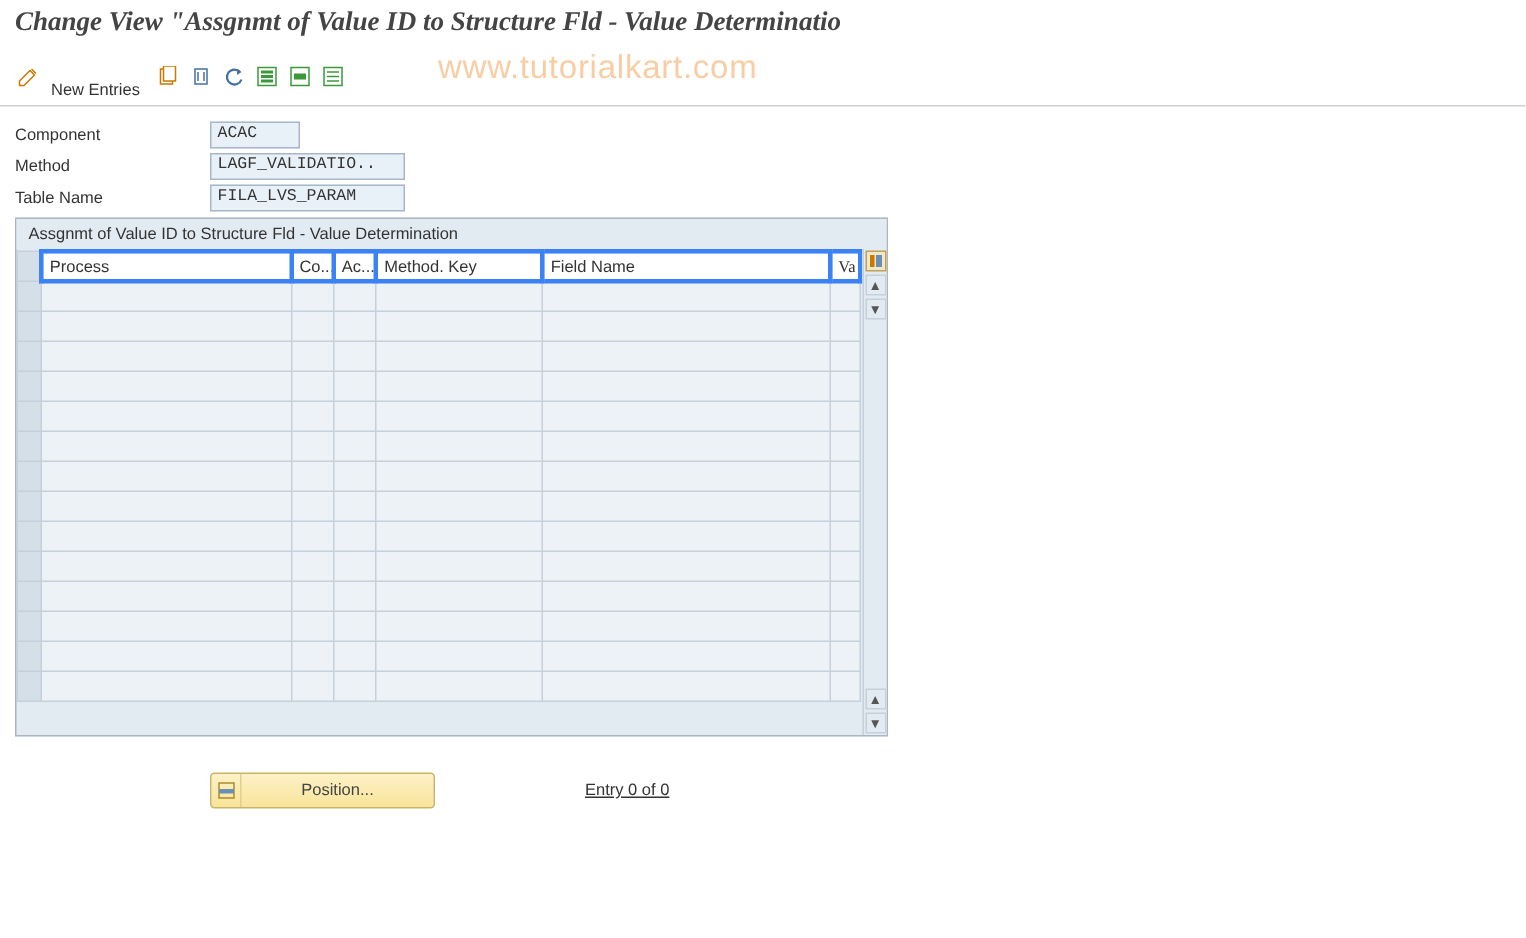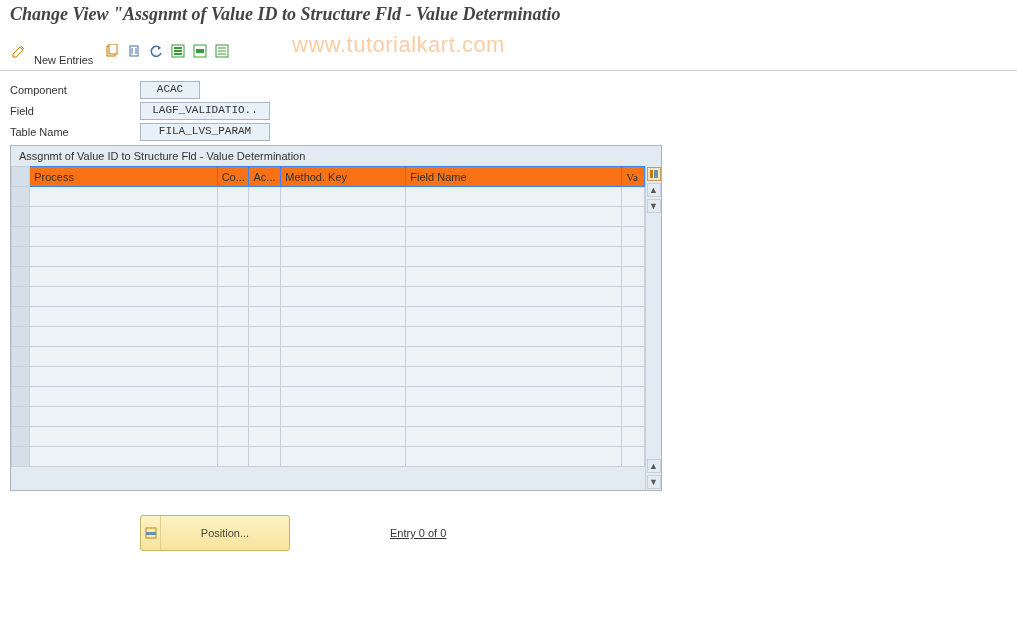--- a/index.html
+++ b/index.html
@@ -69,26 +69,25 @@
   .form-input {
     height: 18px;
     border: 1px solid #a7b7c7;
     background: #e9f1f8;
     padding: 1px 4px;
     font-family: Consolas, 'Courier New', monospace;
     font-size: 11px;
     color: #333;
     overflow: hidden;
     white-space: nowrap;
-    text-align: center;
   }
   .form-input.short { width: 60px; }
 
   .table-wrapper {
-    width: 652px;
+    width: 582px;
     background: #e3ebf2;
     border: 1px solid #aab6c2;
     position: relative;
   }
   .table-title {
     padding: 4px 8px;
     font-size: 11px;
     color: #333;
     background: #e3ebf2;
   }
@@ -128,22 +127,22 @@
     display: flex; align-items: center; justify-content: center;
     font-size: 9px;
   }
 
   table.data-grid {
     border-collapse: collapse;
     width: 100%;
     table-layout: fixed;
   }
   table.data-grid th {
-    background: #f97316;
-    border: 1px solid #3b82f6;
+    background: #ffffff;
+    border: 3px solid #3b82f6;
     font-weight: normal;
     text-align: left;
     padding: 2px 4px;
     height: 20px;
     font-size: 11px;
     color: #333;
     overflow: hidden;
     white-space: nowrap;
     cursor: pointer;
   }
@@ -168,21 +167,21 @@
   .col-va      { width: 20px; font-family: Liberation Serif, serif; }
 
   .footer {
     margin-top: 24px;
     display: flex;
     align-items: center;
     gap: 100px;
     padding-left: 130px;
   }
   .position-btn {
-    height: 36px;
+    height: 24px;
     width: 150px;
     background: linear-gradient(#fdf2c7, #f8e49a);
     border: 1px solid #c9b366;
     border-radius: 3px;
     text-align: center;
     font-size: 11px;
     color: #444;
     cursor: pointer;
     display: flex;
     align-items: center;
@@ -259,21 +258,21 @@
 </div>
 
 <div class="content-area">
 
   <div class="form-grid">
     <div class="form-label">Component</div>
     <div>
         <div class="form-input short">ACAC</div>
       </div>
 
-    <div class="form-label">Field</div>
+    <div class="form-label">Method</div>
     <div>
         <div class="form-input">LAGF_VALIDATIO..</div>
       </div>
 
     <div class="form-label">Table Name</div>
     <div>
         <div class="form-input">FILA_LVS_PARAM</div>
       </div>
   </div>
 

